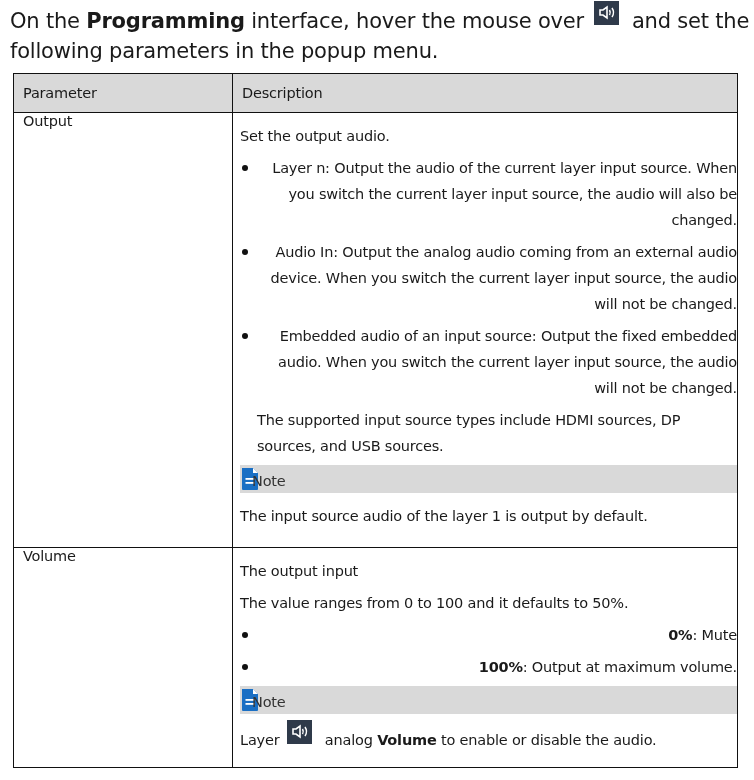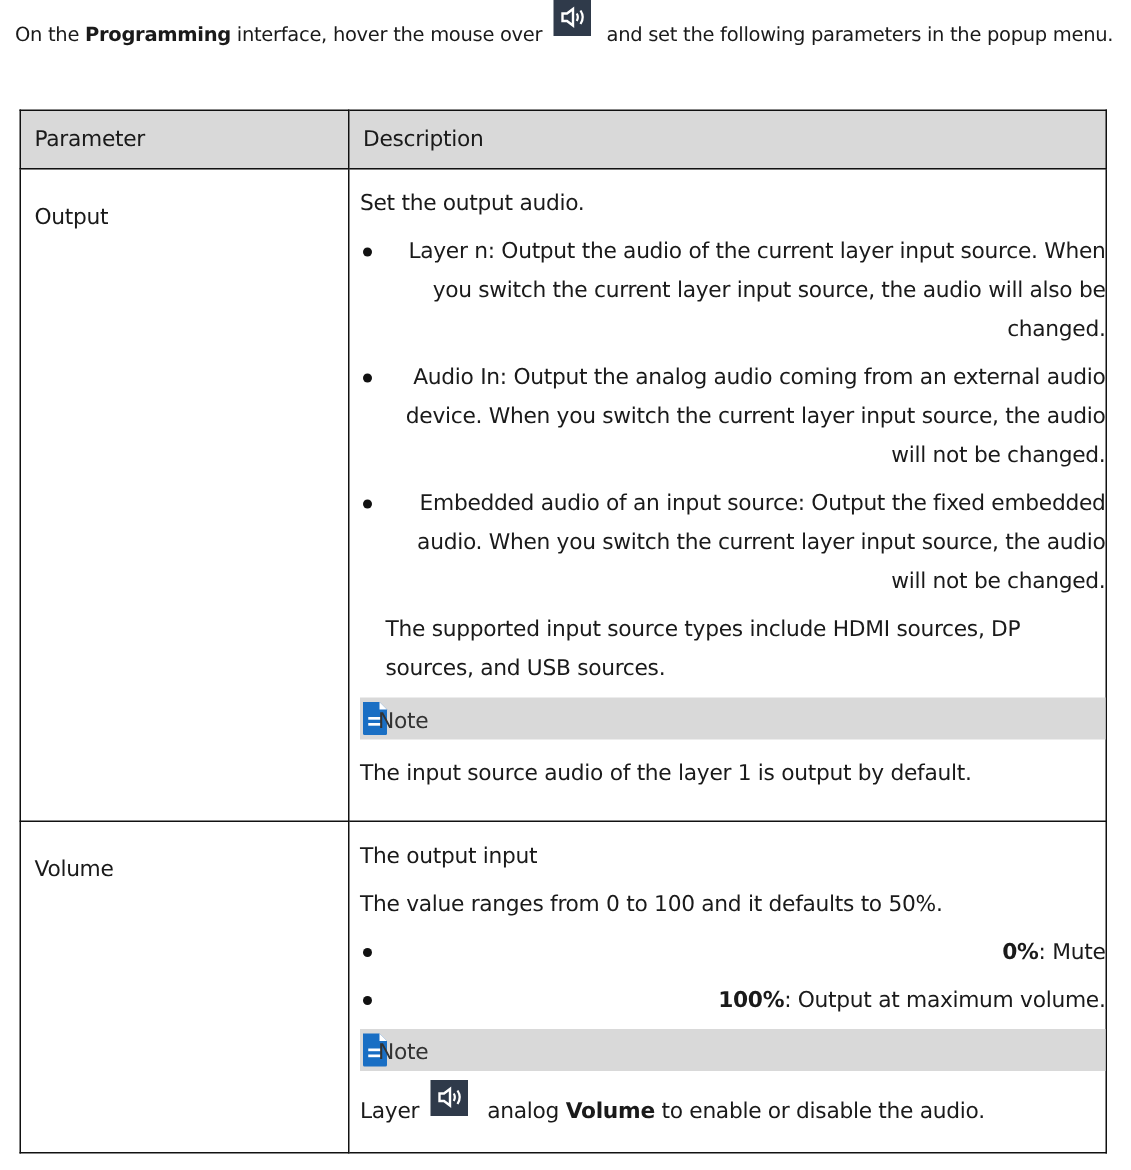--- a/index.html
+++ b/index.html
@@ -2,41 +2,41 @@
 <html><head>
   <meta charset="utf-8">
   <style>
     html, body { margin: 0; padding: 0; background: #ffffff; }
     body {
       width: 754px; height: 780px; overflow: hidden; position: relative;
       font-family: "DejaVu Sans", sans-serif; color: #1a1a1a;
     }
     .intro {
       position: absolute; left: 10px; top: 6px; width: 740px;
-      font-size: 13px; line-height: 30px; letter-spacing: -0.2px;
+      font-size: 21px; line-height: 30px; letter-spacing: -0.2px;
     }
     .intro b { font-weight: bold; }
     .spk {
       display: inline-block; width: 25px; height: 24px; background: #2f3a4a;
       vertical-align: -3px; margin: 0 6px 0 4px; position: relative; top: -6px;
     }
     .spk svg { display: block; }
     table.params {
       position: absolute; left: 13px; top: 73px; width: 725px;
       border-collapse: collapse; font-size: 14.5px; letter-spacing: -0.2px;
     }
     table.params th, table.params td {
       border: 1.5px solid #111; vertical-align: top; text-align: left;
     }
     table.params th {
       background: #d9d9d9; font-weight: normal; height: 38px; padding: 0 9px;
       vertical-align: middle;
     }
     .c1 { width: 200px; }
-    td.pname { padding: 24px 9px; }
+    td.pname { padding: 0 9px; }
     td.desc { padding: 10px 0 12px 7px; }
     .p { line-height: 26px; margin: 0 0 6px 0; }
     .bl { position: relative; padding-left: 14px; line-height: 26px; margin: 0 0 6px 0; text-align: right; }
     .bl .dot {
       position: absolute; left: 2px; top: 10px; width: 6px; height: 6px;
       border-radius: 50%; background: #111;
     }
     .indent { padding-left: 17px; }
     .note-bar {
       background: #d9d9d9; height: 28px; margin: 2px 0 10px 0; position: relative;

